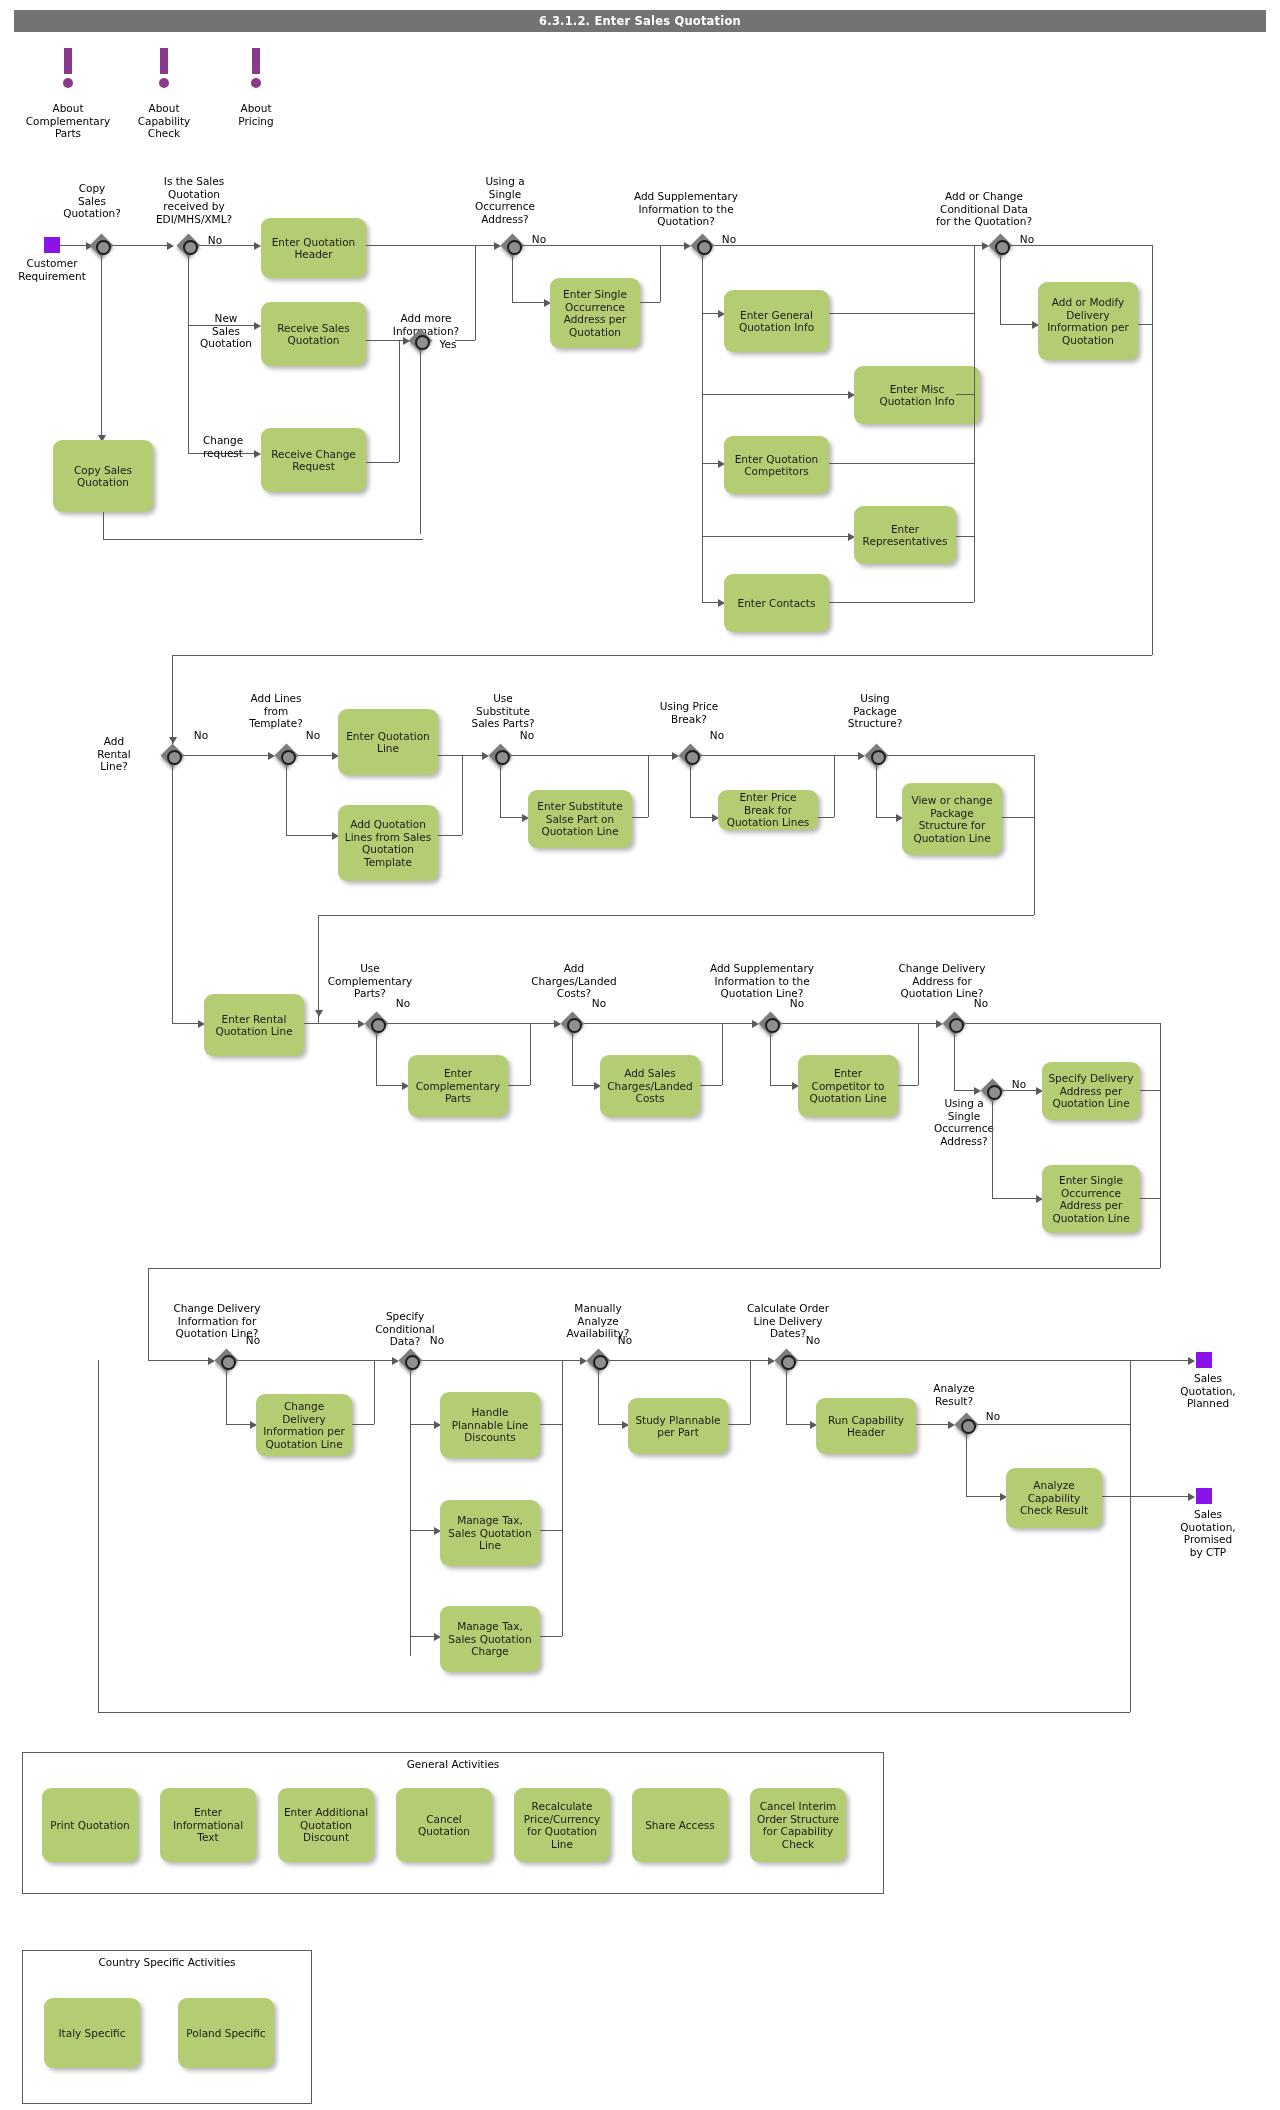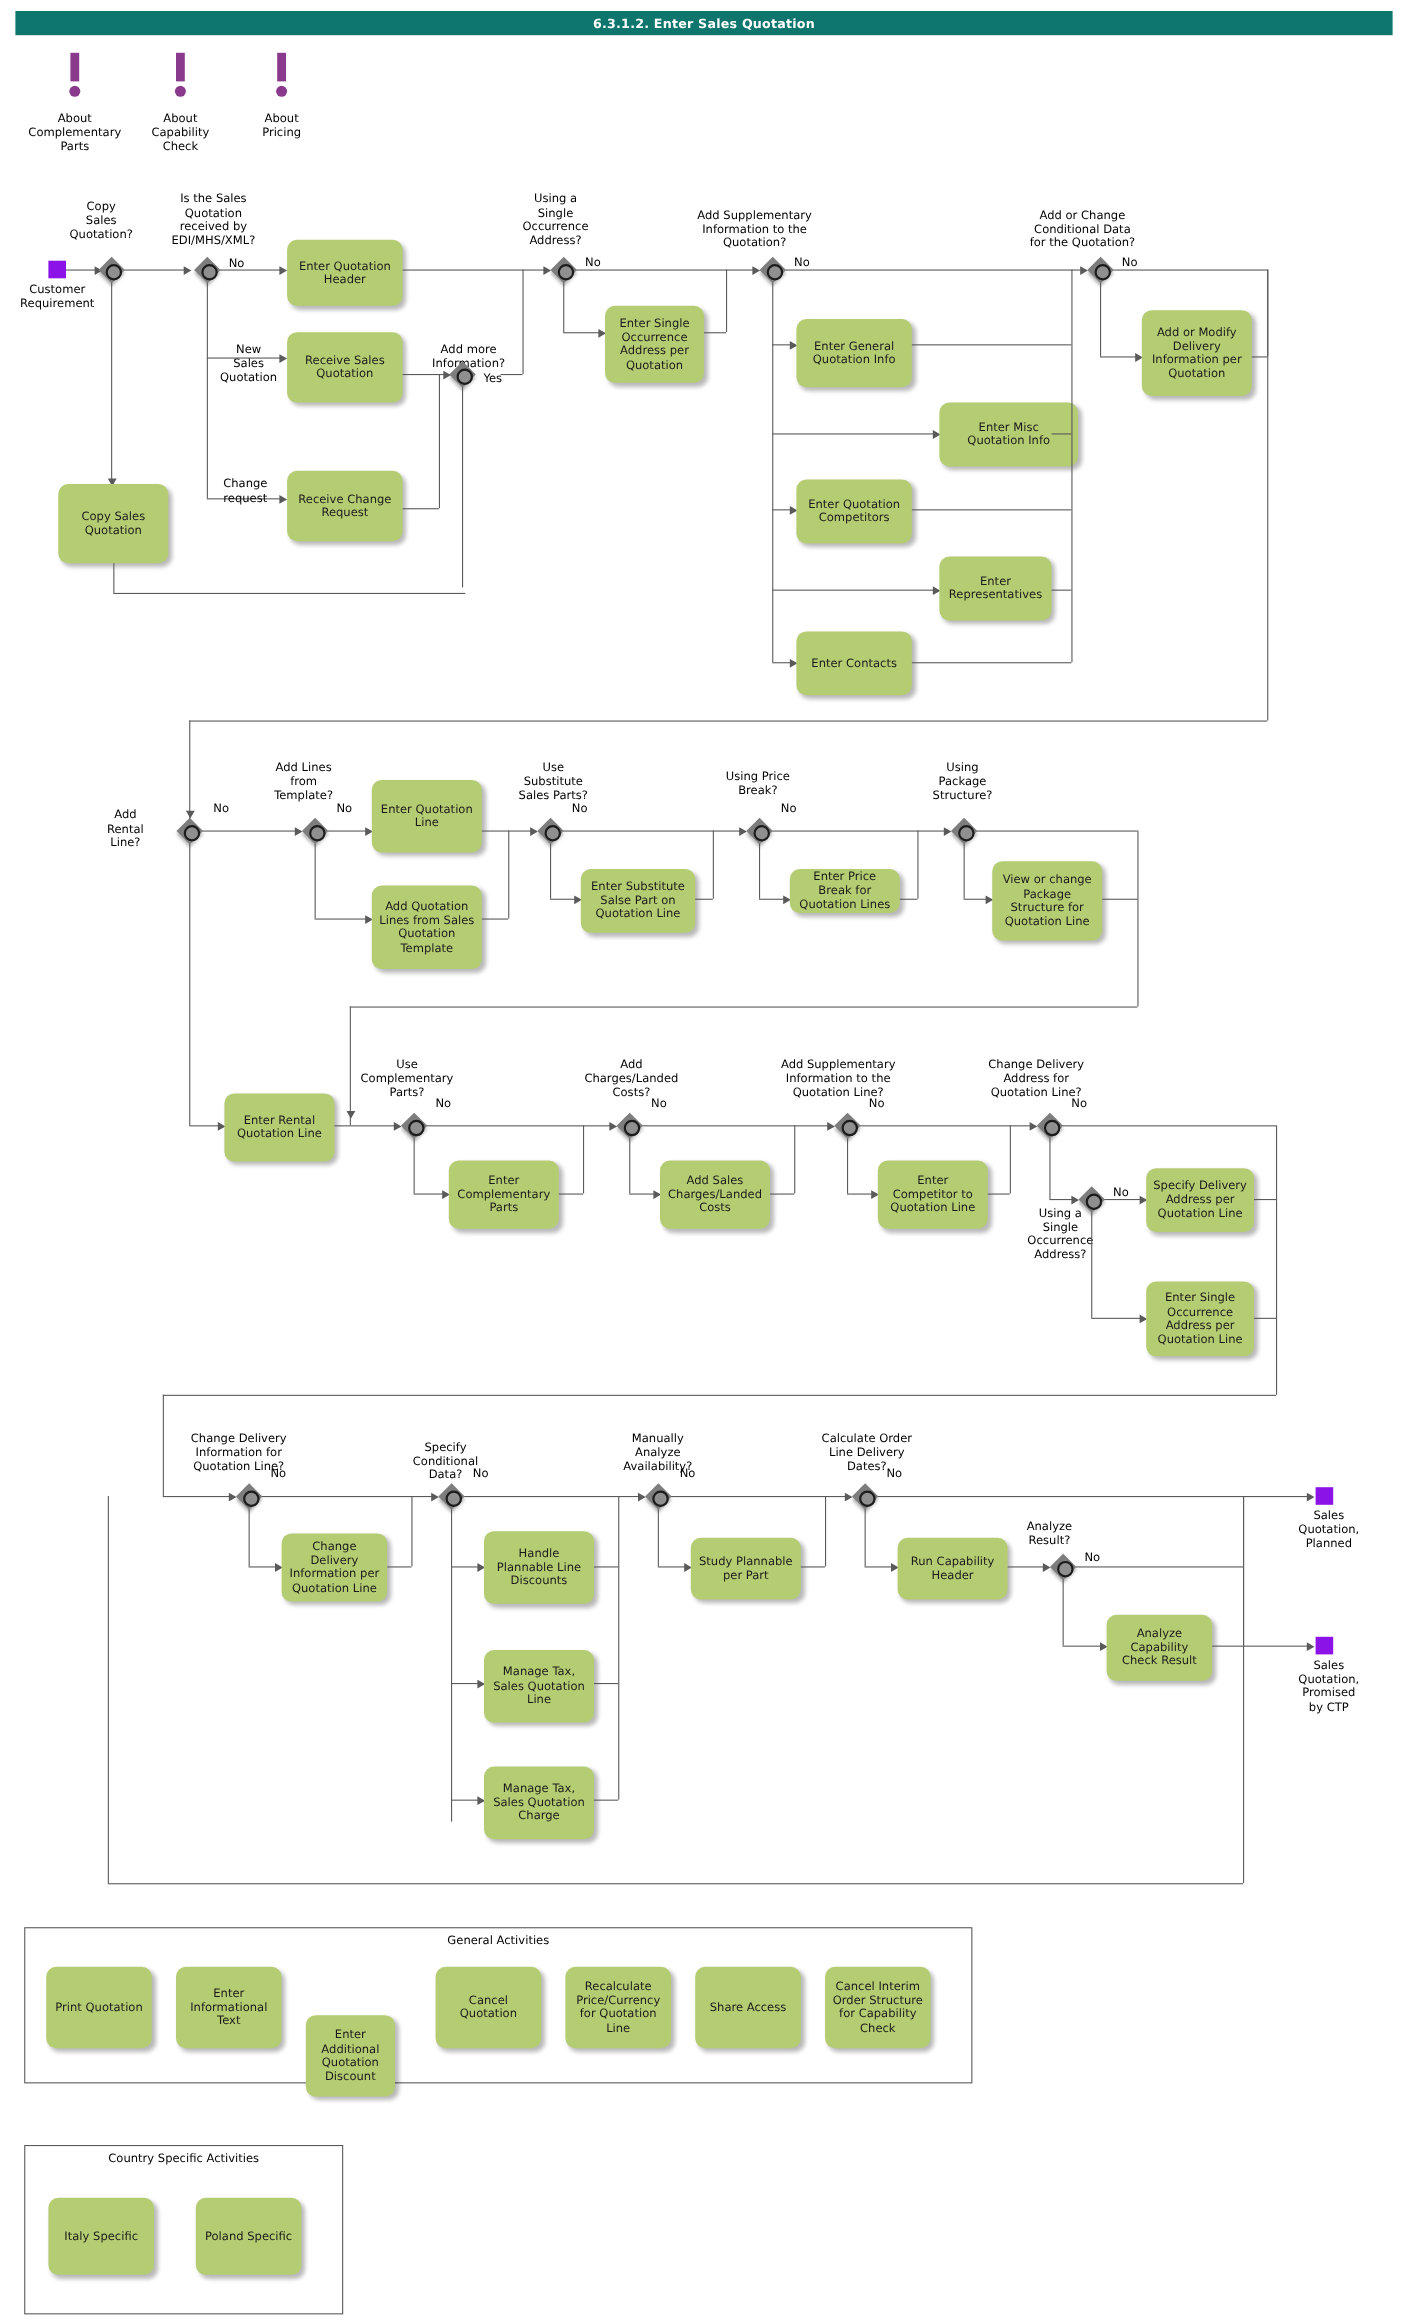--- a/index.html
+++ b/index.html
@@ -1,21 +1,21 @@
 <!DOCTYPE html>
 <html><head>
 <meta charset="utf-8">
 <style>
   html,body{margin:0;padding:0;background:#ffffff;}
   body{font-family:"DejaVu Sans","Liberation Sans",sans-serif;}
   #page{position:relative;width:1280px;height:2110px;background:#fff;overflow:hidden;}
 
   
   .titlebar{position:absolute;left:14px;top:10px;width:1252px;height:22px;
-            background:#0f766e;color:#fff;font-size:11.5px;font-weight:bold;
+            background:#737373;color:#fff;font-size:11.5px;font-weight:bold;
             display:flex;align-items:center;justify-content:center;letter-spacing:.2px;}
 
   
   .note{position:absolute;width:120px;text-align:center;}
   .note .bang{position:relative;height:42px;}
   .note .bar{position:absolute;left:50%;margin-left:-4px;top:0;width:8px;height:26px;background:#8a3a8c;}
   .note .dot{position:absolute;left:50%;margin-left:-5px;top:30px;width:10px;height:10px;border-radius:50%;background:#8a3a8c;}
   .note .ntxt{font-size:10.5px;color:#000;line-height:12.5px;margin-top:12px;white-space:pre-line;}
 
   
@@ -599,21 +599,21 @@
   <div class="h" style="left:98px;top:1712px;width:1032px;"></div>
   <div class="v" style="left:1130px;top:1360px;height:352px;"></div>
 
   <div class="group" style="left:22px;top:1752px;width:860px;height:140px;">
     <div class="gtitle">General Activities</div>
   </div>
   <div class="task" style="left:42px;top:1788px;width:96px;height:74px;">Print Quotation</div>
   <div class="task" style="left:160px;top:1788px;width:96px;height:74px;">Enter
 Informational
 Text</div>
-  <div class="task" style="left:278px;top:1832px;width:81px;height:74px;">Enter Additional
+  <div class="task" style="left:278px;top:1788px;width:96px;height:74px;">Enter Additional
 Quotation
 Discount</div>
   <div class="task" style="left:396px;top:1788px;width:96px;height:74px;">Cancel
 Quotation</div>
   <div class="task" style="left:514px;top:1788px;width:96px;height:74px;">Recalculate
 Price/Currency
 for Quotation
 Line</div>
   <div class="task" style="left:632px;top:1788px;width:96px;height:74px;">Share Access</div>
   <div class="task" style="left:750px;top:1788px;width:96px;height:74px;">Cancel Interim

